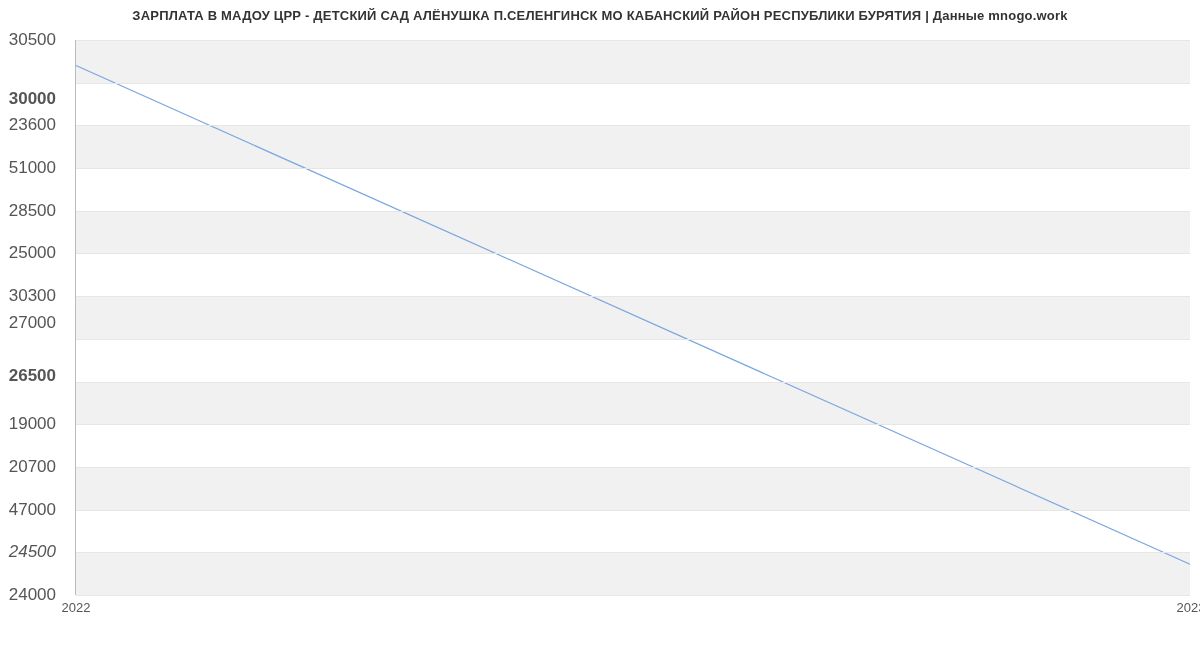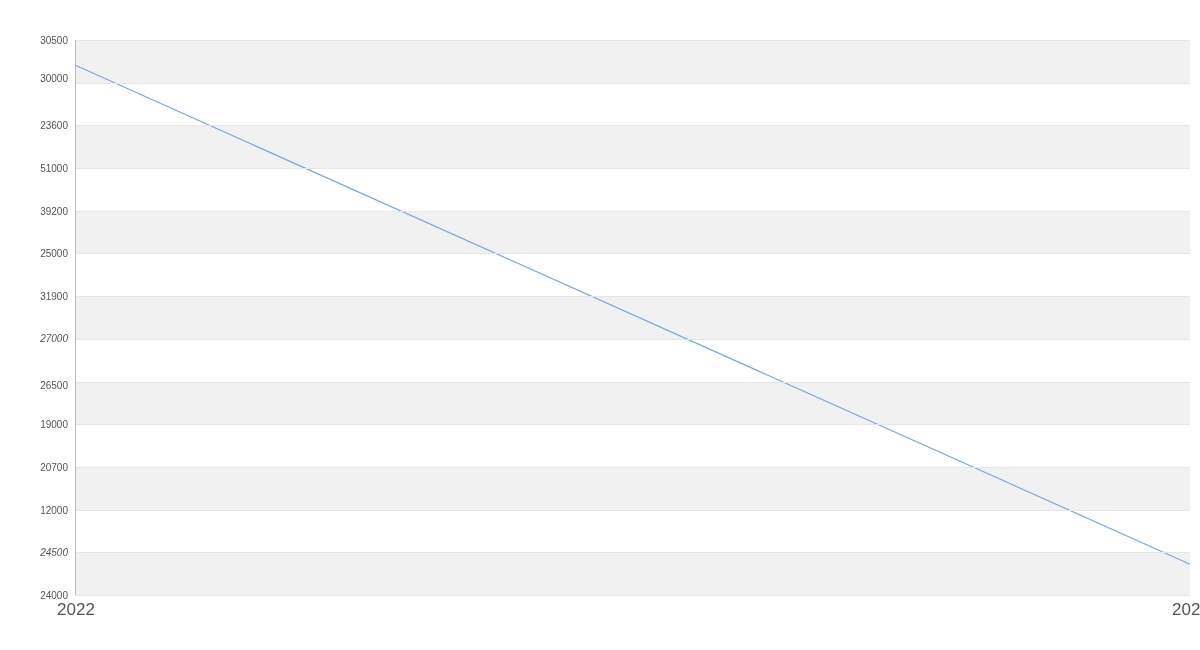--- a/index.html
+++ b/index.html
@@ -43,31 +43,31 @@
   .gridline {
     position: absolute;
     left: 0;
     width: 100%;
     height: 0;
     border-top: 1px solid #e6e6e6;
   }
   .ytick {
     position: absolute;
     right: 100%;
-    margin-right: 8px;
-    font-size: 10px;
+    margin-right: 20px;
+    font-size: 17px;
     color: #555;
     transform: translateY(-50%);
     white-space: nowrap;
   }
   .xtick {
     position: absolute;
     top: 100%;
     margin-top: 6px;
-    font-size: 17px;
+    font-size: 13px;
     color: #555;
     transform: translateX(-50%);
   }
   svg.line {
     position: absolute;
     left: 0;
     top: 0;
     width: 100%;
     height: 100%;
     overflow: visible;
@@ -75,55 +75,56 @@
   svg.line polyline {
     fill: none;
     stroke: #7aa7e0;
     stroke-width: 1.2;
   }
 </style>
 </head>
 <body>
 
 <div class="chart-wrap">
+  <div class="title">ЗАРПЛАТА В МАДОУ ЦРР - ДЕТСКИЙ САД АЛЁНУШКА П.СЕЛЕНГИНСК МО КАБАНСКИЙ РАЙОН РЕСПУБЛИКИ БУРЯТИЯ | Данные mnogo.work</div>
   <div class="plot" id="plot">
       <div class="band" style="top: 0px; height: 42.6923px;"></div>
       <div class="band" style="top: 85.3846px; height: 42.6923px;"></div>
       <div class="band" style="top: 170.769px; height: 42.6923px;"></div>
       <div class="band" style="top: 256.154px; height: 42.6923px;"></div>
       <div class="band" style="top: 341.538px; height: 42.6923px;"></div>
       <div class="band" style="top: 426.923px; height: 42.6923px;"></div>
       <div class="band" style="top: 512.308px; height: 42.6923px;"></div>
     <svg class="line" id="line-svg" preserveAspectRatio="none" viewBox="0 0 1115 555">
       <polyline id="poly" points="0.00,25.62 1115.00,525.12" style="stroke: rgb(122, 167, 224);"></polyline>
     </svg>
   <div class="gridline" style="top: 555px;"></div>
       <div class="ytick" style="top: 555px;">24000</div>
       <div class="gridline" style="top: 512.308px;"></div>
       <div class="ytick" style="top: 512.308px; font-style: italic;">24500</div>
       <div class="gridline" style="top: 469.615px;"></div>
-      <div class="ytick" style="top: 469.615px;">12000</div>
+      <div class="ytick" style="top: 469.615px;">47000</div>
       <div class="gridline" style="top: 426.923px;"></div>
       <div class="ytick" style="top: 426.923px;">20700</div>
       <div class="gridline" style="top: 384.231px;"></div>
       <div class="ytick" style="top: 384.231px;">19000</div>
       <div class="gridline" style="top: 341.538px;"></div>
-      <div class="ytick" style="top: 345px;">26500</div>
+      <div class="ytick" style="top: 336px; font-weight: bold;">26500</div>
       <div class="gridline" style="top: 298.846px;"></div>
-      <div class="ytick" style="top: 298px; font-style: italic;">27000</div>
+      <div class="ytick" style="top: 283px;">27000</div>
       <div class="gridline" style="top: 256.154px;"></div>
-      <div class="ytick" style="top: 256.154px;">31900</div>
+      <div class="ytick" style="top: 256.154px;">30300</div>
       <div class="gridline" style="top: 213.462px;"></div>
       <div class="ytick" style="top: 213.462px;">25000</div>
       <div class="gridline" style="top: 170.769px;"></div>
-      <div class="ytick" style="top: 170.769px;">39200</div>
+      <div class="ytick" style="top: 170.769px;">28500</div>
       <div class="gridline" style="top: 128.077px;"></div>
       <div class="ytick" style="top: 128.077px;">51000</div>
       <div class="gridline" style="top: 85.3846px;"></div>
       <div class="ytick" style="top: 85.3846px;">23600</div>
       <div class="gridline" style="top: 42.6923px;"></div>
-      <div class="ytick" style="top: 38px;">30000</div>
+      <div class="ytick" style="top: 59px; font-weight: bold;">30000</div>
       <div class="gridline" style="top: 0px;"></div>
       <div class="ytick" style="top: 0px;">30500</div>
       <div class="xtick" style="left: 0px;">2022</div>
       <div class="xtick" style="left: 1115px;">2023</div>
     </div>
 </div>
 
 </body></html>

